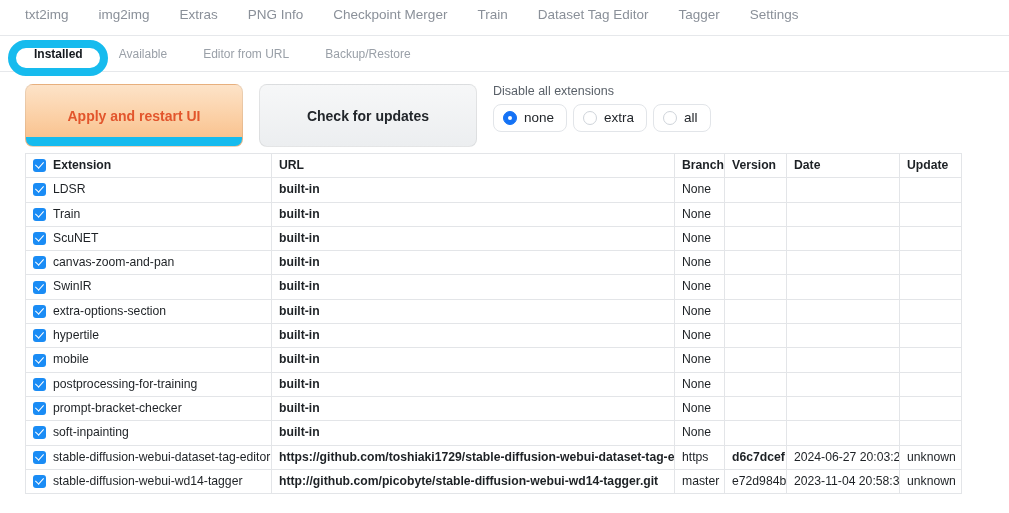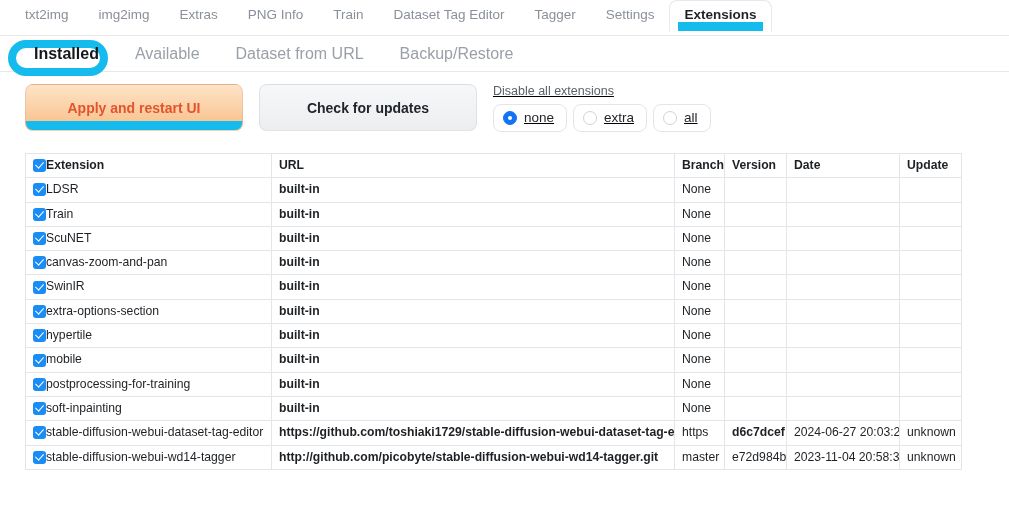--- a/index.html
+++ b/index.html
@@ -57,21 +57,21 @@
   .subbar {
     position: relative;
     height: 36px;
     display: flex;
     align-items: center;
     padding-left: 16px;
     border-bottom: 1px solid #e6e8eb;
     background: #ffffff;
   }
   .subtab {
-    font-size: 16px;
+    font-size: 12px;
     color: #9aa0a8;
     padding: 6px 18px;
     white-space: nowrap;
     line-height: 1;
     cursor: pointer;
     position: relative;
     z-index: 2;
   }
   .subtab.selected {
     color: #14181d;
@@ -91,21 +91,21 @@
   
   .controls {
     display: flex;
     align-items: flex-start;
     padding: 12px 0 0 25px;
     gap: 16px;
     height: 70px;
   }
   .btn {
     position: relative;
-    height: 47px;
+    height: 63px;
     border-radius: 8px;
     display: flex;
     align-items: center;
     justify-content: center;
     font-size: 14px;
     font-weight: 700;
     cursor: pointer;
     overflow: hidden;
     border: 1px solid rgba(0,0,0,0.07);
   }
@@ -119,21 +119,21 @@
     left: 0; right: 0; bottom: 0;
     height: 9px;
     background: #16bbee;
   }
   .btn-check {
     width: 218px;
     background: linear-gradient(to bottom, #f6f7f8 0%, #eceef0 100%);
     color: #22262b;
   }
 
-  .radio-block { padding-top: 1px; text-decoration: underline; }
+  .radio-block { padding-top: 1px; }
   .radio-label {
     font-size: 12.5px;
     color: #5a6169;
     margin-bottom: 6px;
     line-height: 1;
   }
   .radio-row { display: flex; gap: 6px; }
   .radio-pill {
     display: flex;
     align-items: center;
@@ -191,21 +191,21 @@
     font-weight: 700;
     background: #ffffff;
   }
   .c-ext  { width: 246px; }
   .c-url  { width: 403px; }
   .c-br   { width: 50px; }
   .c-ver  { width: 62px; }
   .c-date { width: 113px; }
   .c-upd  { width: 62px; }
 
-  .cellflex { display: flex; align-items: center; gap: 0; }
+  .cellflex { display: flex; align-items: center; gap: 7px; }
   .cb {
     width: 13px; height: 13px;
     border-radius: 3px;
     background: #1a8cf5;
     flex: none;
     position: relative;
   }
   .cb::after {
     content: "";
     position: absolute;
@@ -218,32 +218,32 @@
   .bold { font-weight: 700; }
 </style>
 </head>
 <body>
 
 <div class="topbar" id="topbar">
     <div class="toptab"><span>txt2img</span></div>
     <div class="toptab"><span>img2img</span></div>
     <div class="toptab"><span>Extras</span></div>
     <div class="toptab"><span>PNG Info</span></div>
+    <div class="toptab"><span>Checkpoint Merger</span></div>
     <div class="toptab"><span>Train</span></div>
     <div class="toptab"><span>Dataset Tag Editor</span></div>
     <div class="toptab"><span>Tagger</span></div>
     <div class="toptab"><span>Settings</span></div>
-    <div class="toptab selected"><span>Extensions</span><span class="tabhl"></span></div>
   </div>
 
 <div class="subbar" id="subbar">
   <div class="ellipse-anno"></div>
 <div class="subtab selected">Installed</div>
     <div class="subtab">Available</div>
-    <div class="subtab">Dataset from URL</div>
+    <div class="subtab">Editor from URL</div>
     <div class="subtab">Backup/Restore</div>
   </div>
 
 <div class="controls">
   <div class="btn btn-apply">
     <span>Apply and restart UI</span>
     <span class="btnhl"></span>
   </div>
 
   <div class="btn btn-check">
@@ -409,20 +409,33 @@
           <td class="bold">built-in</td>
           <td>None</td>
           <td></td>
           <td></td>
           <td></td>
         </tr>
         <tr>
           <td>
             <div class="cellflex">
               <span class="cb"></span>
+              <span>prompt-bracket-checker</span>
+            </div>
+          </td>
+          <td class="bold">built-in</td>
+          <td>None</td>
+          <td></td>
+          <td></td>
+          <td></td>
+        </tr>
+        <tr>
+          <td>
+            <div class="cellflex">
+              <span class="cb"></span>
               <span>soft-inpainting</span>
             </div>
           </td>
           <td class="bold">built-in</td>
           <td>None</td>
           <td></td>
           <td></td>
           <td></td>
         </tr>
         <tr>

